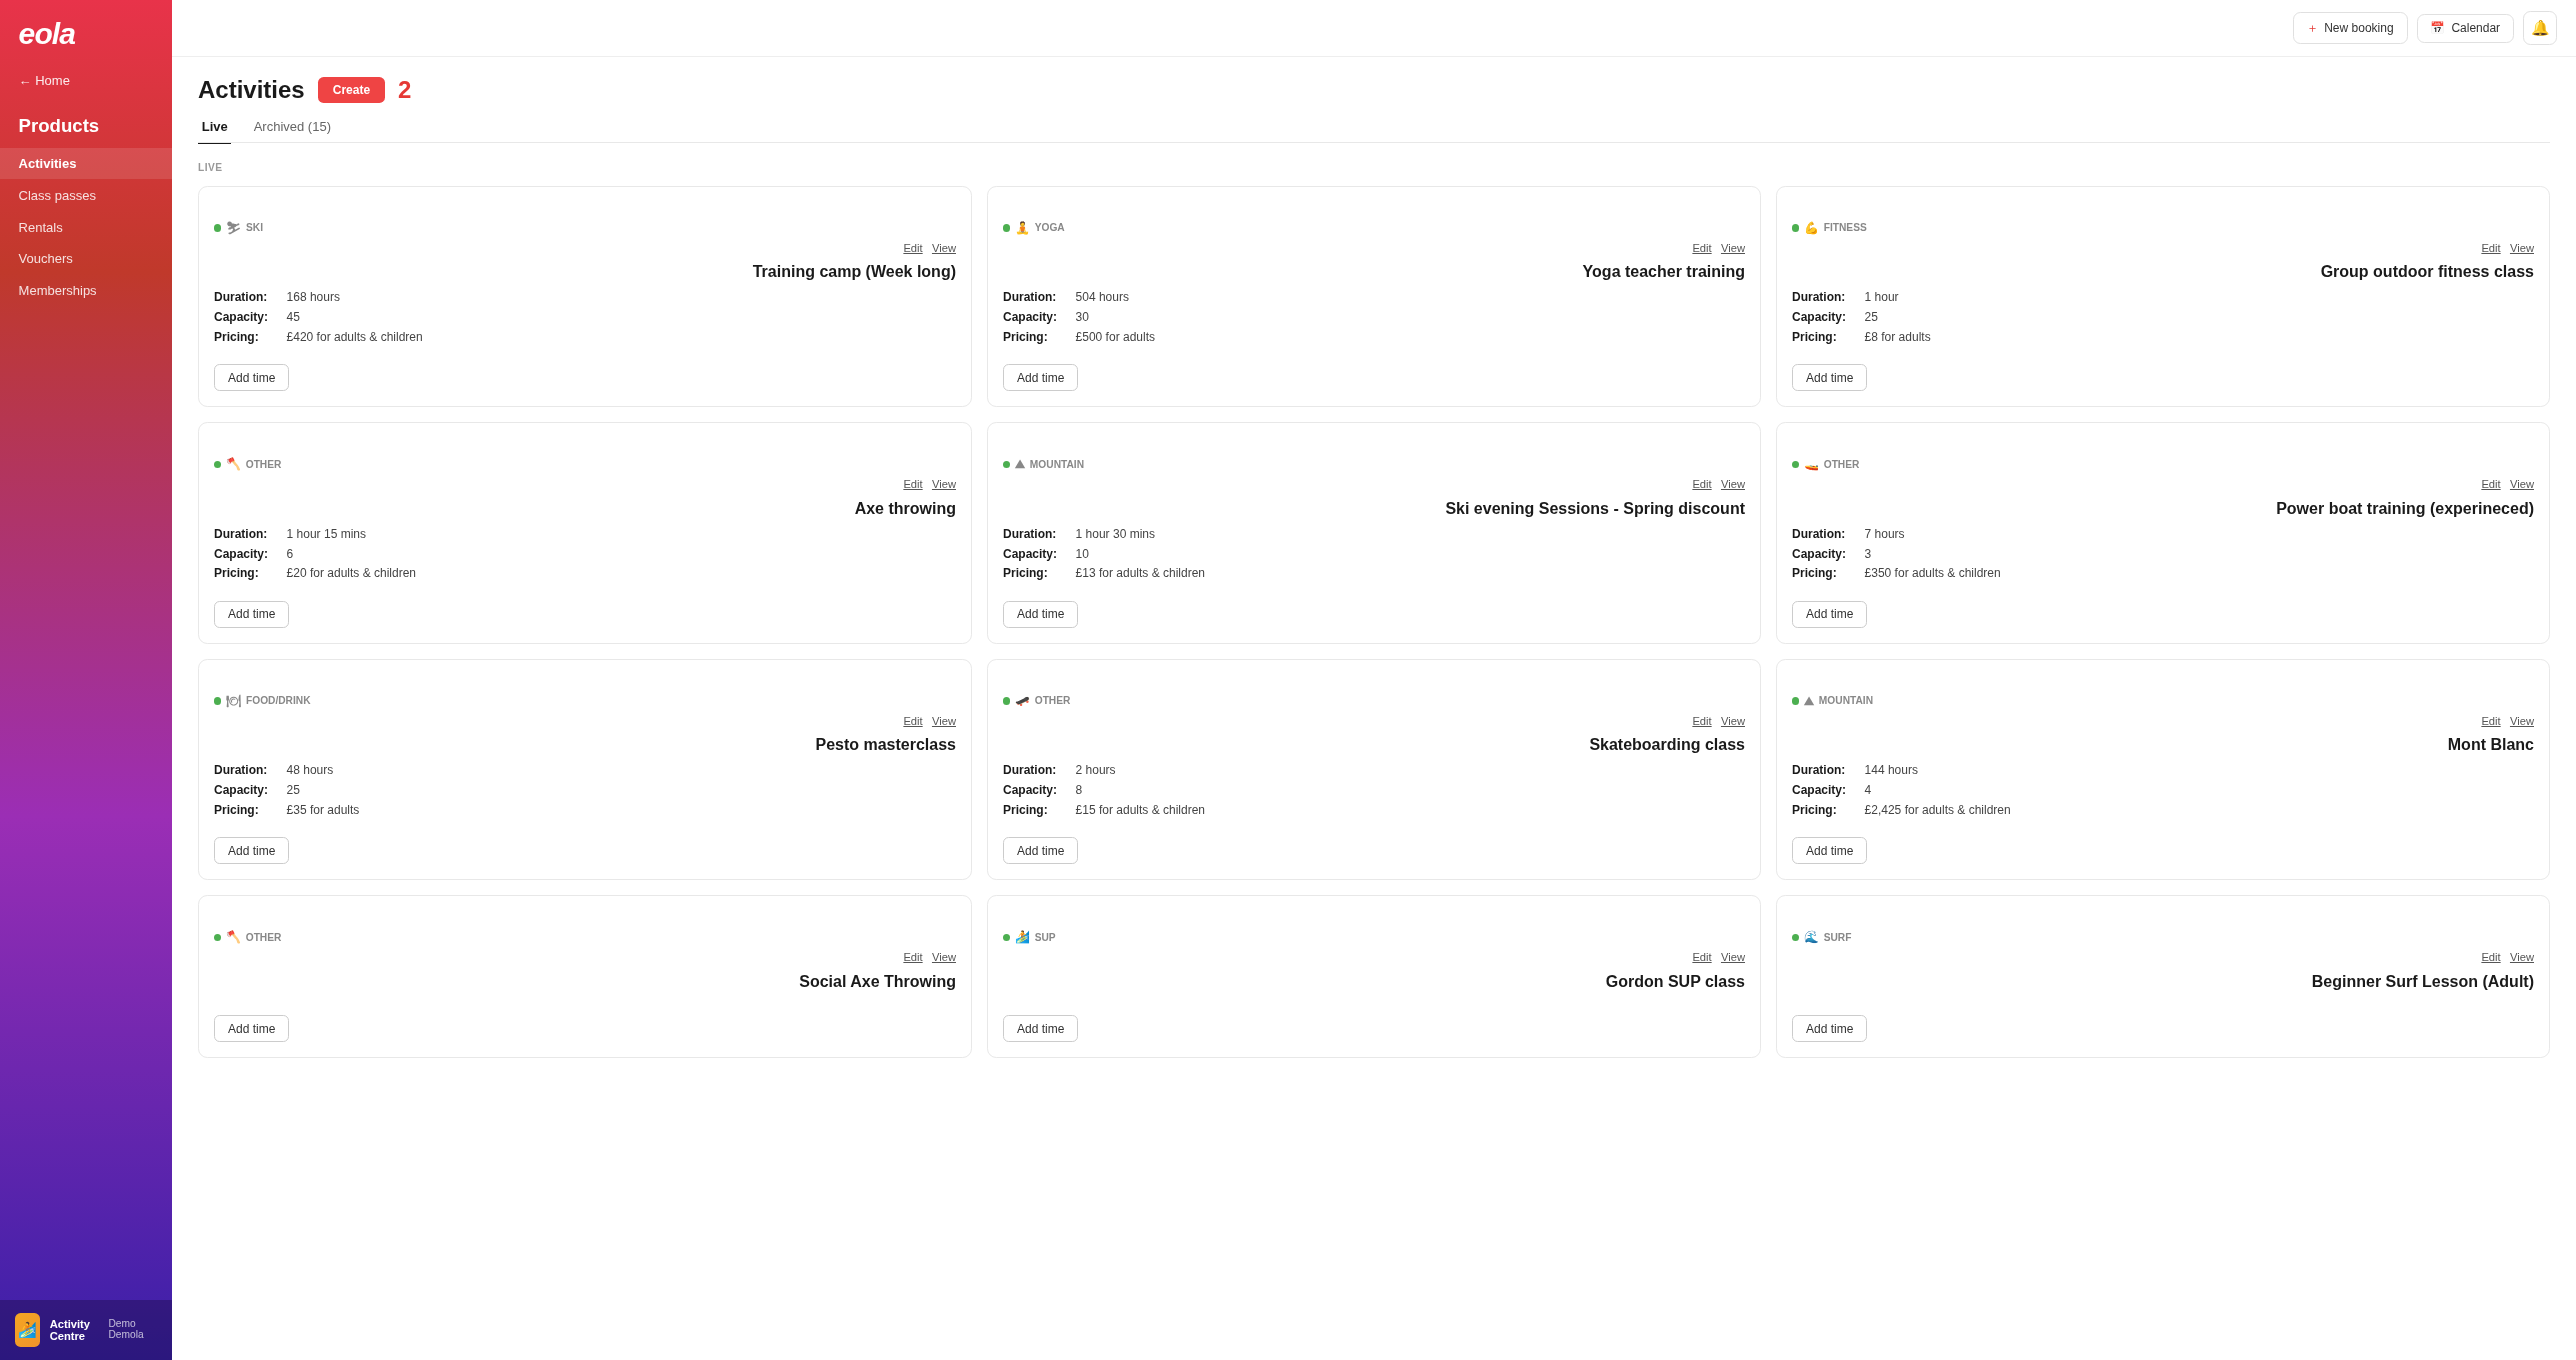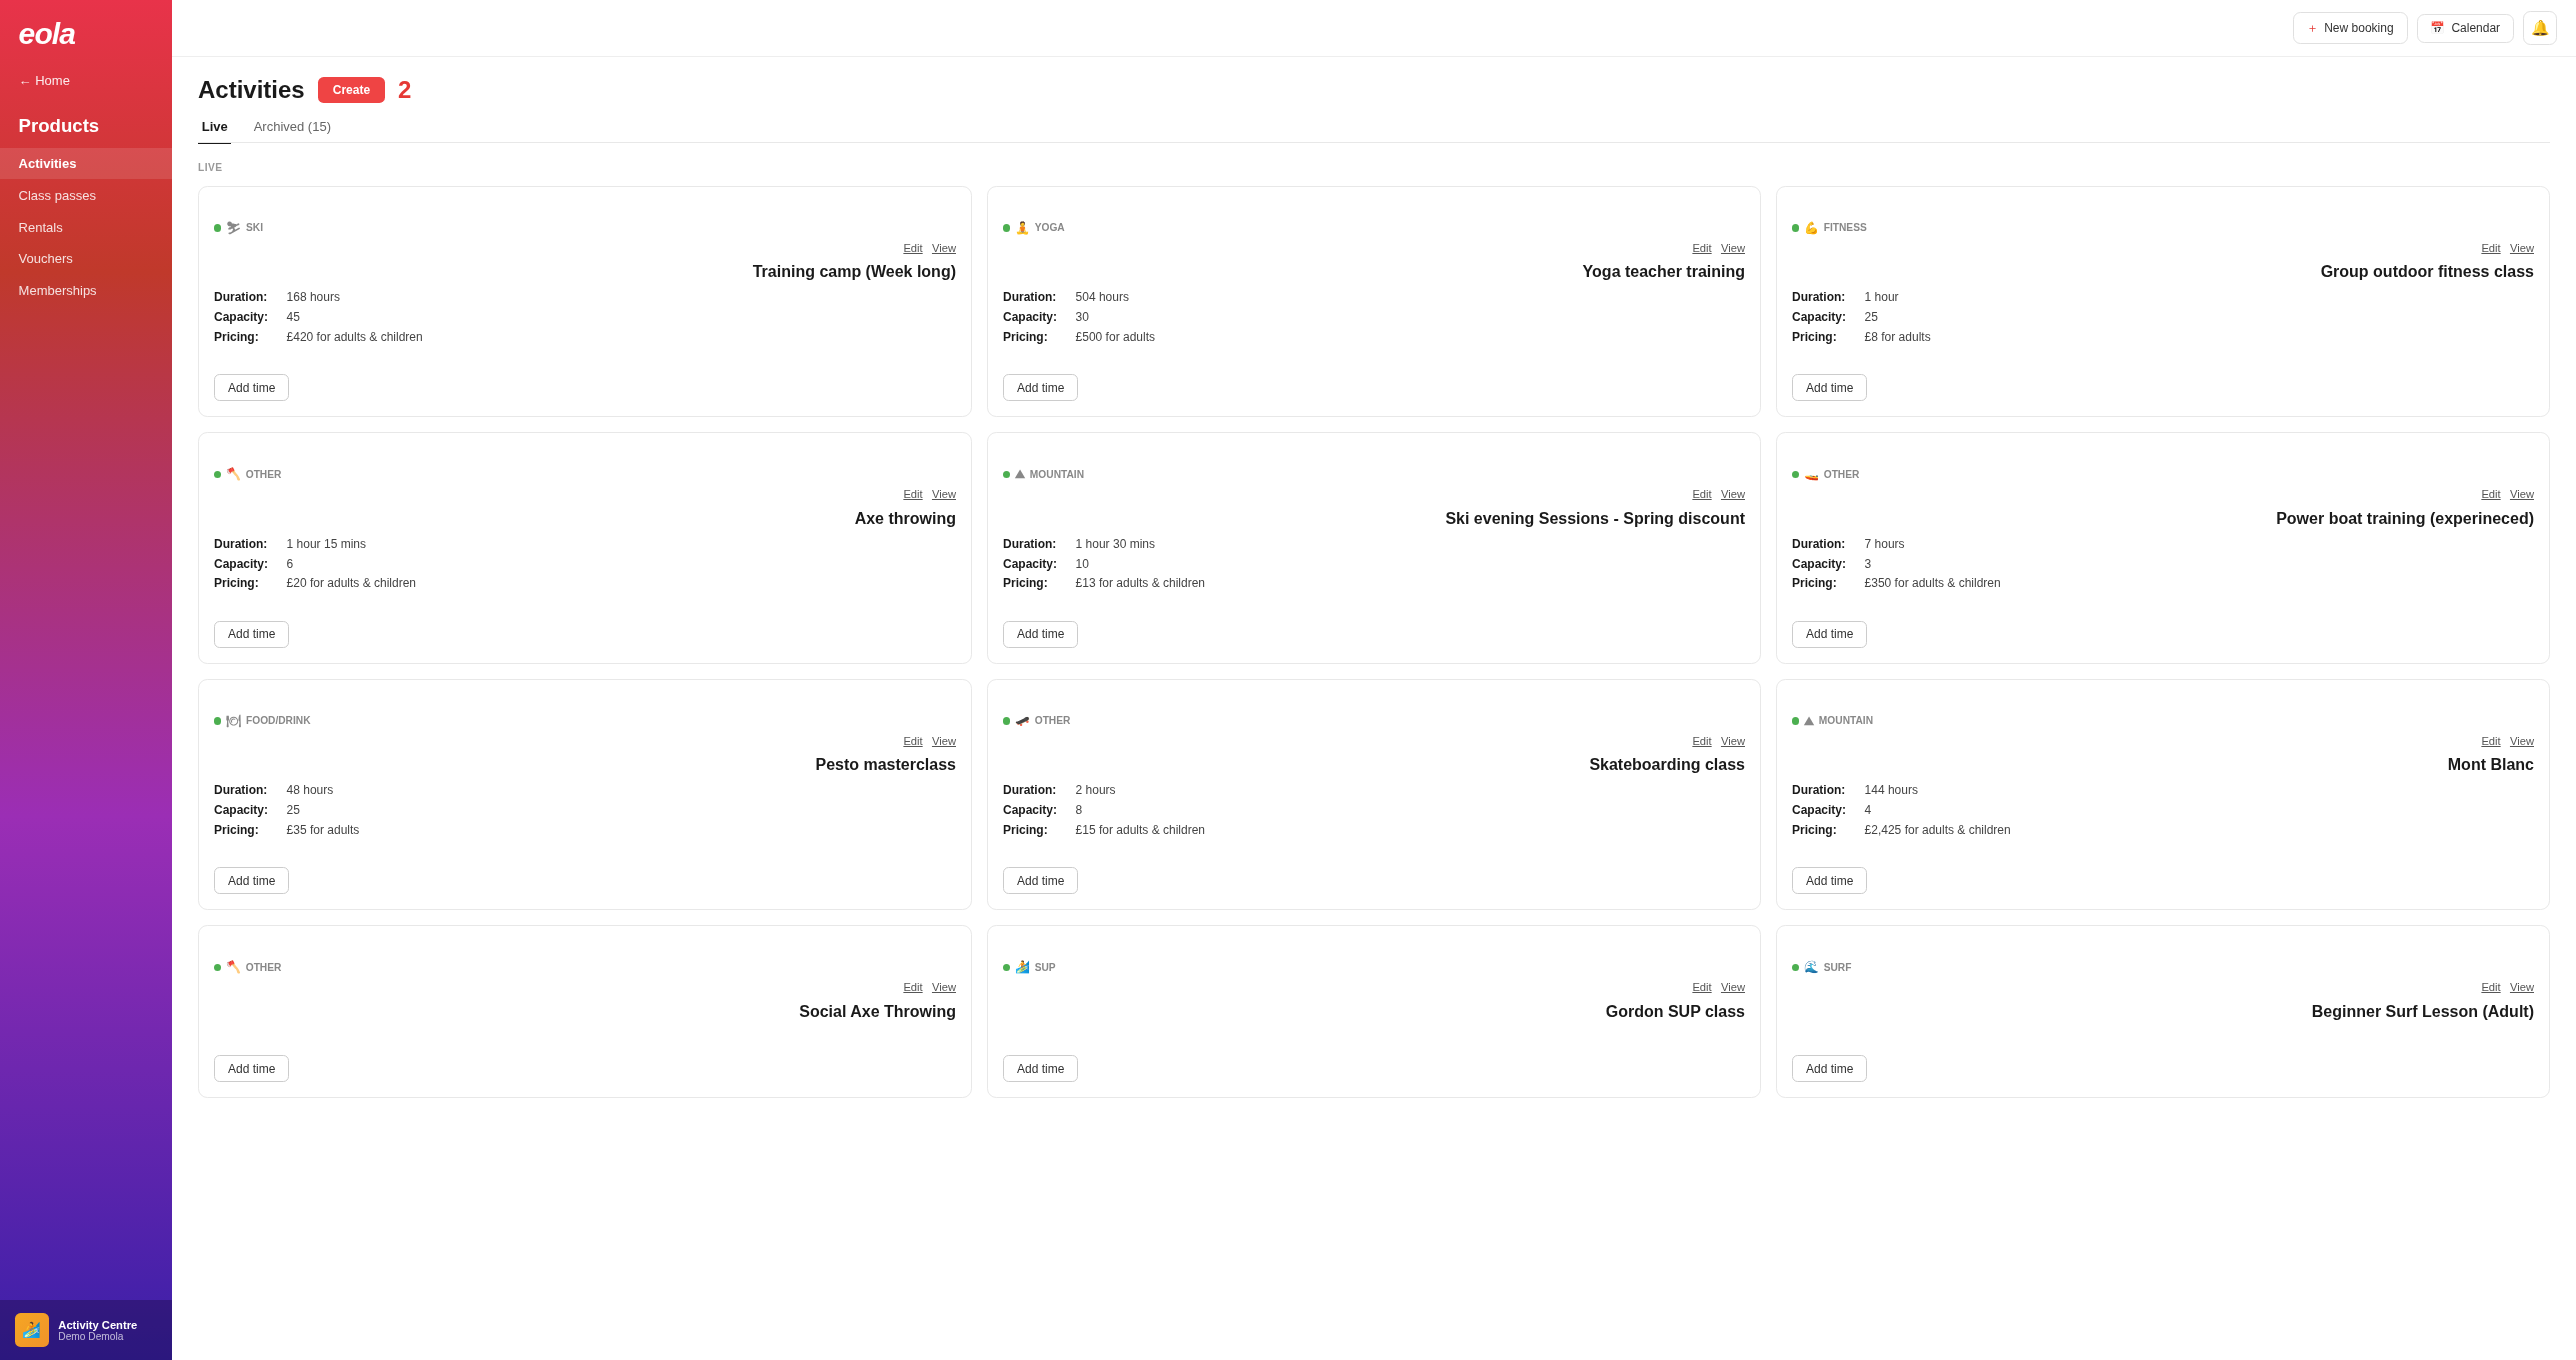--- a/index.html
+++ b/index.html
@@ -70,21 +70,21 @@
     .sidebar-avatar {
       width: 34px;
       height: 34px;
       border-radius: 5.6px;
       background: linear-gradient(135deg, #f5a623, #f0932b);
       display: flex;
       align-items: center;
       justify-content: center;
       font-size: 15px;
     }
-    .sidebar-footer-info { display: flex; flex-direction: column; }
+    .sidebar-footer-info { display: flex; flex-direction: row; }
     .sidebar-footer-title { font-size: 11.2px; font-weight: 700; color: white; }
     .sidebar-footer-sub { font-size: 10.2px; color: rgba(255,255,255,0.7); }
 
     
     .main {
       flex: 1;
       display: flex;
       flex-direction: column;
       overflow: hidden;
       background: #fff;
@@ -266,21 +266,21 @@
     .card-detail {
       display: flex;
       gap: 5.6px;
       font-size: 12px;
       color: #444;
     }
     .card-detail-label { font-weight: 600; color: #1a1a1a; min-width: 67px; }
     .card-detail-value { color: #444; }
 
     .btn-add-time {
-      margin-top: 25px;
+      margin-top: 15px;
       background: white;
       border: 1.4px solid #ccc;
       border-radius: 5.6px;
       padding: 5.6px 13px;
       font-size: 12px;
       font-weight: 500;
       color: #333;
       cursor: pointer;
       align-self: flex-start;
     }

